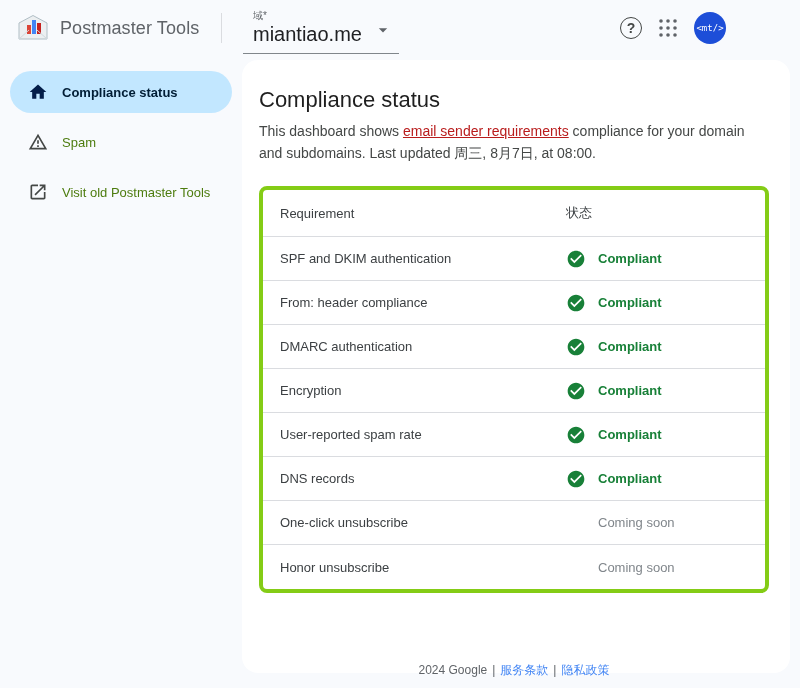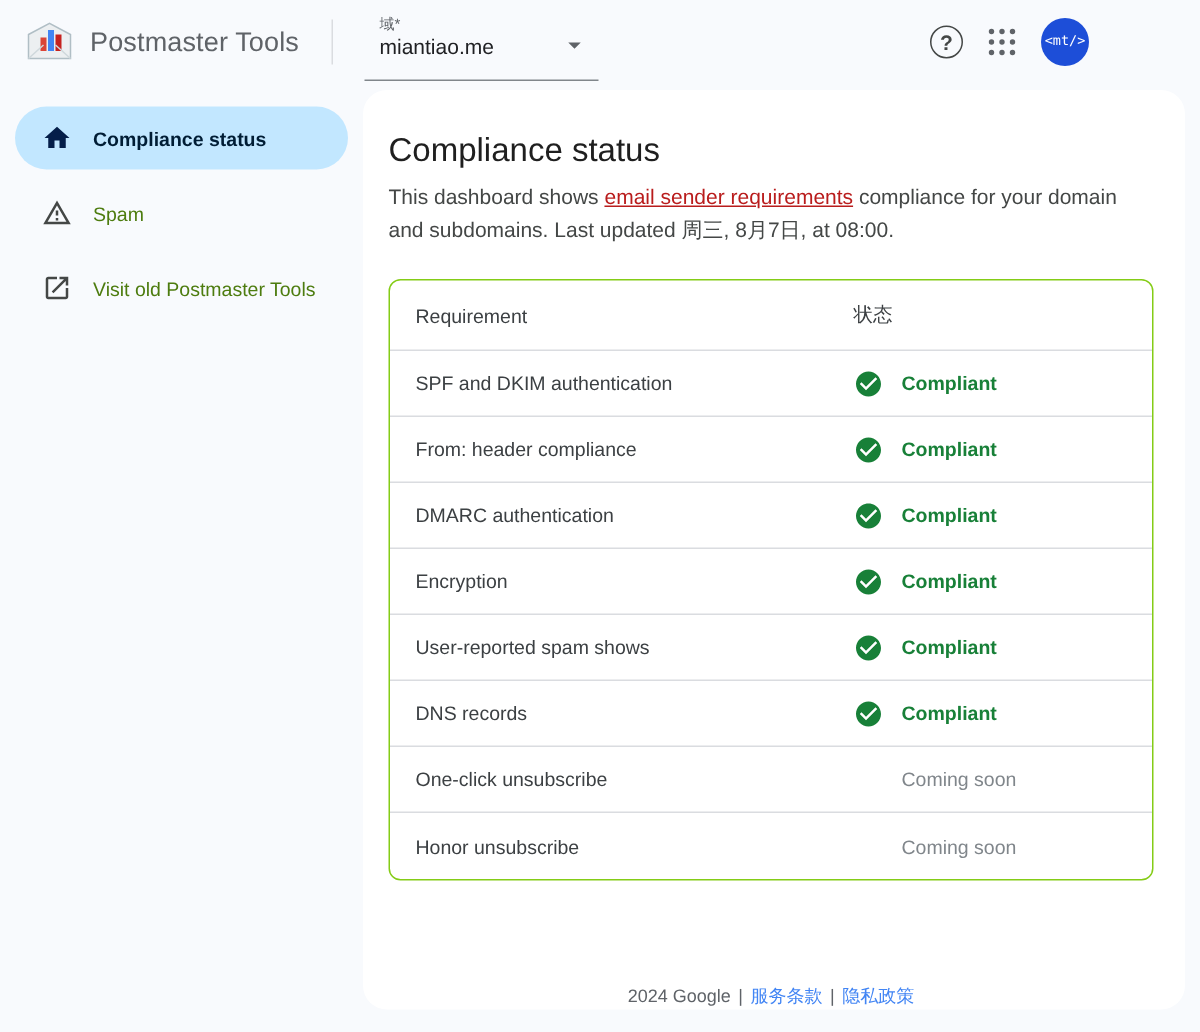--- a/index.html
+++ b/index.html
@@ -20,21 +20,21 @@
   .brand { display:flex; align-items:center; gap:10px; padding-left:16px; }
   .brand-logo { width:34px; height:28px; flex:0 0 auto; }
   .brand-title { font-size:18px; color:#5f6368; letter-spacing:.1px; }
   .topbar-divider { width:1px; height:30px; background:#dadce0; margin-left:22px; }
 
   .domain-select {
     position:absolute; left:243px; top:6px; width:156px; height:48px;
     border-bottom:1px solid #80868b; cursor:pointer;
   }
   .domain-label { position:absolute; left:10px; top:3px; font-size:10px; color:#5f6368; }
-  .domain-value { position:absolute; left:10px; top:17px; font-size:14px; color:#202124; }
+  .domain-value { position:absolute; left:10px; top:17px; font-size:20px; color:#202124; }
   .domain-arrow { position:absolute; right:6px; top:14px; width:20px; height:20px; fill:#5f6368; }
 
   .topbar-right {
     position:absolute; right:14px; top:0; height:56px;
     display:flex; align-items:center; gap:16px;
   }
   .help-btn {
     width:22px; height:22px; border:1.5px solid #444746; border-radius:50%;
     display:flex; align-items:center; justify-content:center;
     font-size:14px; color:#444746; cursor:pointer; font-weight:bold;
@@ -64,21 +64,21 @@
   .card {
     position:absolute; left:242px; top:60px; width:548px; height:613px;
     background:#fff; border-radius:16px; padding:26px 21px 0 17px;
   }
   .page-title { font-size:22px; font-weight:400; color:#1f1f1f; line-height:28px; }
   .page-desc { margin-top:6px; font-size:14px; line-height:22px; color:#444746; width:512px; }
   .page-desc a { color:#b91c1c; text-decoration:underline; cursor:pointer; }
 
   .ctable {
     margin-top:22px; width:510px;
-    border:1px solid #84cc16; border-radius:8px; overflow:hidden;
+    border:4px solid #84cc16; border-radius:8px; overflow:hidden;
     background:#fff;
   }
   .trow {
     display:flex; align-items:center; height:44px;
     border-bottom:1px solid #dadce0; font-size:13px; color:#3c4043;
   }
   .trow:last-child { border-bottom:none; }
   .trow.thead { height:47px; color:#3c4043; }
   .tcell-req { flex:1; padding-left:17px; }
   .tcell-status { width:199px; display:flex; align-items:center; gap:12px; }
@@ -203,21 +203,21 @@
         <div class="trow">
           <div class="tcell-req">Encryption</div>
           <div class="tcell-status">
             <svg class="status-check" viewBox="0 0 24 24" fill="#188038">
               <path d="M12 2C6.48 2 2 6.48 2 12s4.48 10 10 10 10-4.48 10-10S17.52 2 12 2zm-2 15l-5-5 1.41-1.41L10 14.17l7.59-7.59L19 8l-9 9z"></path>
             </svg>
             <span class="status-compliant">Compliant</span>
           </div>
         </div>
         <div class="trow">
-          <div class="tcell-req">User-reported spam shows</div>
+          <div class="tcell-req">User-reported spam rate</div>
           <div class="tcell-status">
             <svg class="status-check" viewBox="0 0 24 24" fill="#188038">
               <path d="M12 2C6.48 2 2 6.48 2 12s4.48 10 10 10 10-4.48 10-10S17.52 2 12 2zm-2 15l-5-5 1.41-1.41L10 14.17l7.59-7.59L19 8l-9 9z"></path>
             </svg>
             <span class="status-compliant">Compliant</span>
           </div>
         </div>
         <div class="trow">
           <div class="tcell-req">DNS records</div>
           <div class="tcell-status">

